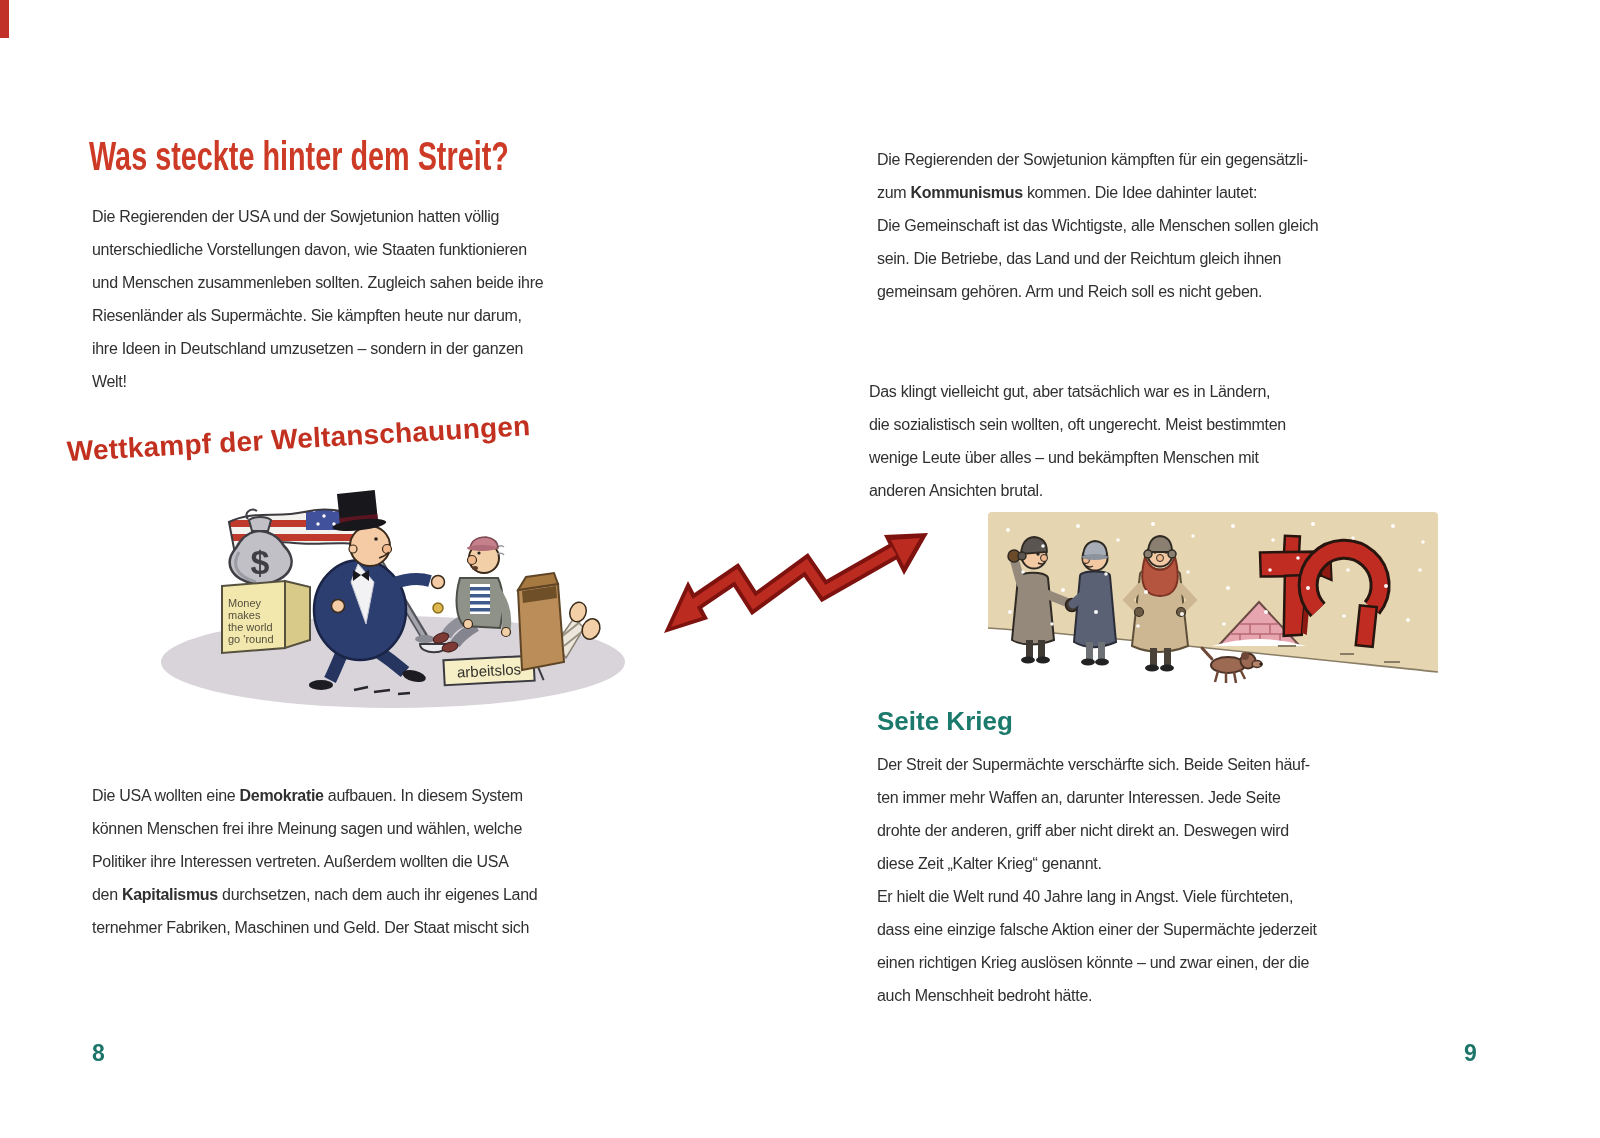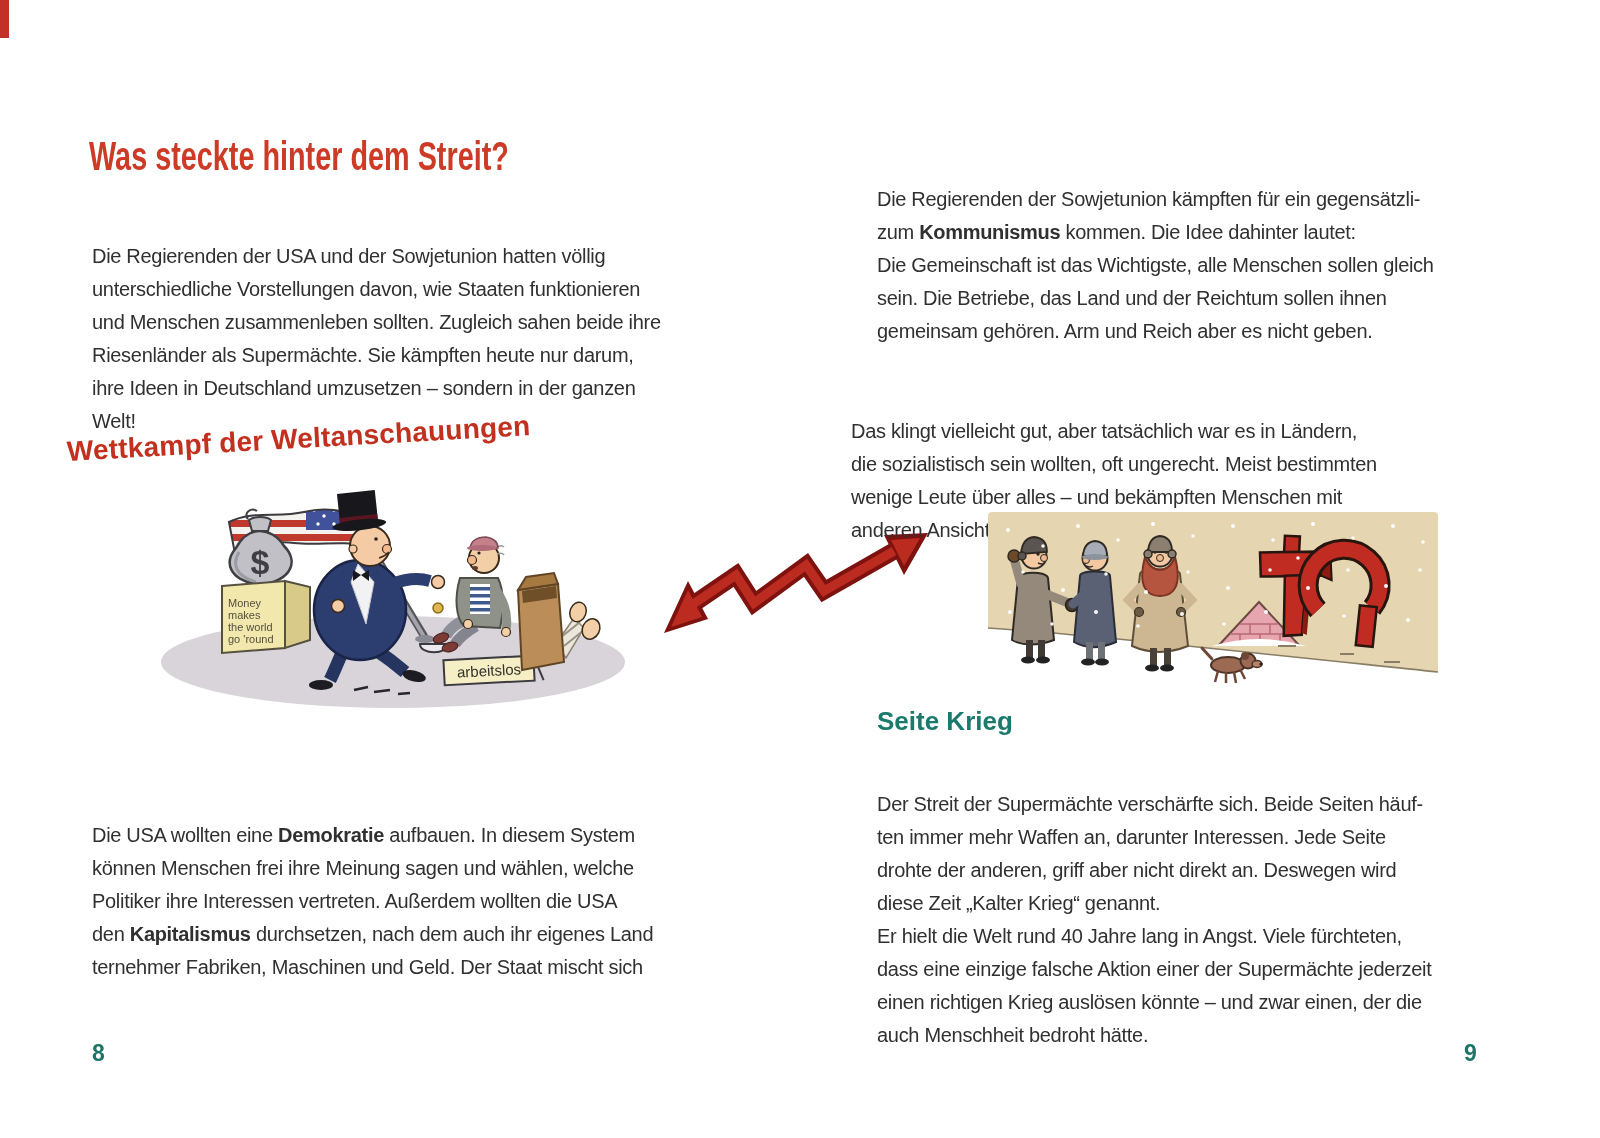--- a/index.html
+++ b/index.html
@@ -2,21 +2,21 @@
 <html><head>
 <meta charset="utf-8">
 <style>
   html,body{margin:0;padding:0;}
   body{
     width:1600px;height:1138px;position:relative;background:#ffffff;
     font-family:"Liberation Sans", sans-serif;overflow:hidden;color:#303030;
   }
   .tline{white-space:nowrap;}
   .b{font-weight:bold;}
-  .para{position:absolute;font-size:20px;line-height:33px;letter-spacing:-0.3px;color:#303030;margin-top:40px;}
+  .para{position:absolute;font-size:16px;line-height:33px;letter-spacing:-0.3px;color:#303030;}
   .corner-mark{position:absolute;left:0;top:0;width:9px;height:38px;background:#c23128;}
   .main-heading{
     position:absolute;left:89px;top:134px;font-size:40px;font-weight:bold;color:#cd3a26;
     transform:scaleX(0.72);transform-origin:left top;white-space:nowrap;letter-spacing:0;
   }
   .sub-heading{
     position:absolute;left:67px;top:436px;font-size:28px;font-weight:bold;color:#c2301f;
     transform:rotate(-3.2deg);transform-origin:left center;white-space:nowrap;letter-spacing:0.2px;
   }
   .teal-heading{
@@ -187,25 +187,25 @@
     <polygon points="19,122 50,112 36,85" fill="#bc2b20"></polygon>
     <polygon points="268,33 239,35 252,61" fill="#bc2b20"></polygon>
   </g>
 </svg>
 
 <div>
   <div class="para" style="left:877px;top:143px;">
       <div class="tline"><span>Die Regierenden der Sowjetunion kämpften für ein gegensätzli-</span></div>
       <div class="tline"><span>zum </span><span class="b">Kommunismus</span><span> kommen. Die Idee dahinter lautet:</span></div>
       <div class="tline"><span>Die Gemeinschaft ist das Wichtigste, alle Menschen sollen gleich</span></div>
-      <div class="tline"><span>sein. Die Betriebe, das Land und der Reichtum sollen ihnen</span></div>
-      <div class="tline"><span>gemeinsam gehören. Arm und Reich aber es nicht geben.</span></div>
-    </div>
-
-  <div class="para" style="left:851px;top:375px;">
+      <div class="tline"><span>sein. Die Betriebe, das Land und der Reichtum gleich ihnen</span></div>
+      <div class="tline"><span>gemeinsam gehören. Arm und Reich soll es nicht geben.</span></div>
+    </div>
+
+  <div class="para" style="left:869px;top:375px;">
       <div class="tline"><span>Das klingt vielleicht gut, aber tatsächlich war es in Ländern,</span></div>
       <div class="tline"><span>die sozialistisch sein wollten, oft ungerecht. Meist bestimmten</span></div>
       <div class="tline"><span>wenige Leute über alles – und bekämpften Menschen mit</span></div>
       <div class="tline"><span>anderen Ansichten brutal.</span></div>
     </div>
 
   <svg class="illu" style="left:988px;top:512px;" width="450" height="182" viewBox="0 0 450 182">
     <rect x="0" y="0" width="450" height="182" rx="4" fill="#e5d5b0"></rect>
     <path d="M0,116 C90,122 220,136 450,160 L450,182 L0,182 Z" fill="#ffffff"></path>
     <path d="M0,116 C90,122 220,136 450,160" fill="none" stroke="#8a7d66" stroke-width="1.6"></path>

